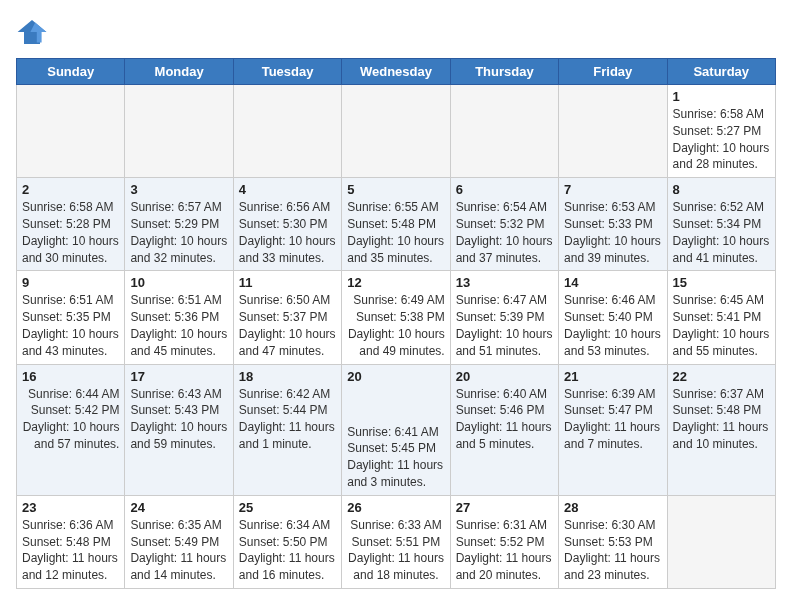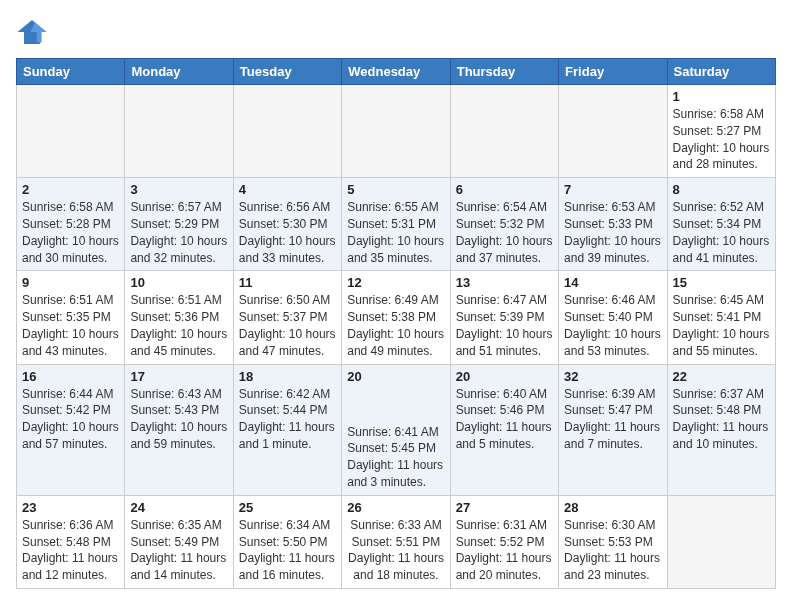--- a/index.html
+++ b/index.html
@@ -53,21 +53,21 @@
       color: #555;
     }
     .calendar {
       width: 100%;
       border-collapse: collapse;
       font-size: 11px;
     }
     .calendar th {
       background-color: #3a7abf;
       color: #fff;
-      text-align: left;
+      text-align: center;
       padding: 5px 6px;
       font-size: 13px;
       font-weight: bold;
       border: 1px solid #2a5a9f;
     }
     .calendar td {
       vertical-align: top;
       border: 1px solid #ccc;
       padding: 4px 5px;
       width: 108px;
@@ -156,21 +156,21 @@
         </td>
         <td>
           <span class="day-number">4</span>
           <div class="day-info" style="white-space: pre-line;">Sunrise: 6:56 AM
 Sunset: 5:30 PM
 Daylight: 10 hours and 33 minutes.</div>
         </td>
         <td>
           <span class="day-number">5</span>
           <div class="day-info" style="white-space: pre-line;">Sunrise: 6:55 AM
-Sunset: 5:31 PM
+Sunset: 5:48 PM
 Daylight: 10 hours and 35 minutes.</div>
         </td>
         <td>
           <span class="day-number">6</span>
           <div class="day-info" style="white-space: pre-line;">Sunrise: 6:54 AM
 Sunset: 5:32 PM
 Daylight: 10 hours and 37 minutes.</div>
         </td>
         <td>
           <span class="day-number">7</span>
@@ -199,21 +199,21 @@
 Daylight: 10 hours and 45 minutes.</div>
         </td>
         <td>
           <span class="day-number">11</span>
           <div class="day-info" style="white-space: pre-line;">Sunrise: 6:50 AM
 Sunset: 5:37 PM
 Daylight: 10 hours and 47 minutes.</div>
         </td>
         <td>
           <span class="day-number">12</span>
-          <div class="day-info" style="white-space: pre-line;">Sunrise: 6:49 AM
+          <div class="day-info" style="white-space: pre-line; text-align: right;">Sunrise: 6:49 AM
 Sunset: 5:38 PM
 Daylight: 10 hours and 49 minutes.</div>
         </td>
         <td>
           <span class="day-number">13</span>
           <div class="day-info" style="white-space: pre-line;">Sunrise: 6:47 AM
 Sunset: 5:39 PM
 Daylight: 10 hours and 51 minutes.</div>
         </td>
         <td>
@@ -225,21 +225,21 @@
         <td>
           <span class="day-number">15</span>
           <div class="day-info" style="white-space: pre-line;">Sunrise: 6:45 AM
 Sunset: 5:41 PM
 Daylight: 10 hours and 55 minutes.</div>
         </td>
       </tr>
       <tr class="alt-row">
         <td>
           <span class="day-number">16</span>
-          <div class="day-info" style="white-space: pre-line;">Sunrise: 6:44 AM
+          <div class="day-info" style="white-space: pre-line; text-align: right;">Sunrise: 6:44 AM
 Sunset: 5:42 PM
 Daylight: 10 hours and 57 minutes.</div>
         </td>
         <td>
           <span class="day-number">17</span>
           <div class="day-info" style="white-space: pre-line;">Sunrise: 6:43 AM
 Sunset: 5:43 PM
 Daylight: 10 hours and 59 minutes.</div>
         </td>
         <td>
@@ -254,21 +254,21 @@
 Sunset: 5:45 PM
 Daylight: 11 hours and 3 minutes.</div>
         </td>
         <td>
           <span class="day-number">20</span>
           <div class="day-info" style="white-space: pre-line;">Sunrise: 6:40 AM
 Sunset: 5:46 PM
 Daylight: 11 hours and 5 minutes.</div>
         </td>
         <td>
-          <span class="day-number">32</span>
+          <span class="day-number">21</span>
           <div class="day-info" style="white-space: pre-line;">Sunrise: 6:39 AM
 Sunset: 5:47 PM
 Daylight: 11 hours and 7 minutes.</div>
         </td>
         <td>
           <span class="day-number">22</span>
           <div class="day-info" style="white-space: pre-line;">Sunrise: 6:37 AM
 Sunset: 5:48 PM
 Daylight: 11 hours and 10 minutes.</div>
         </td>

